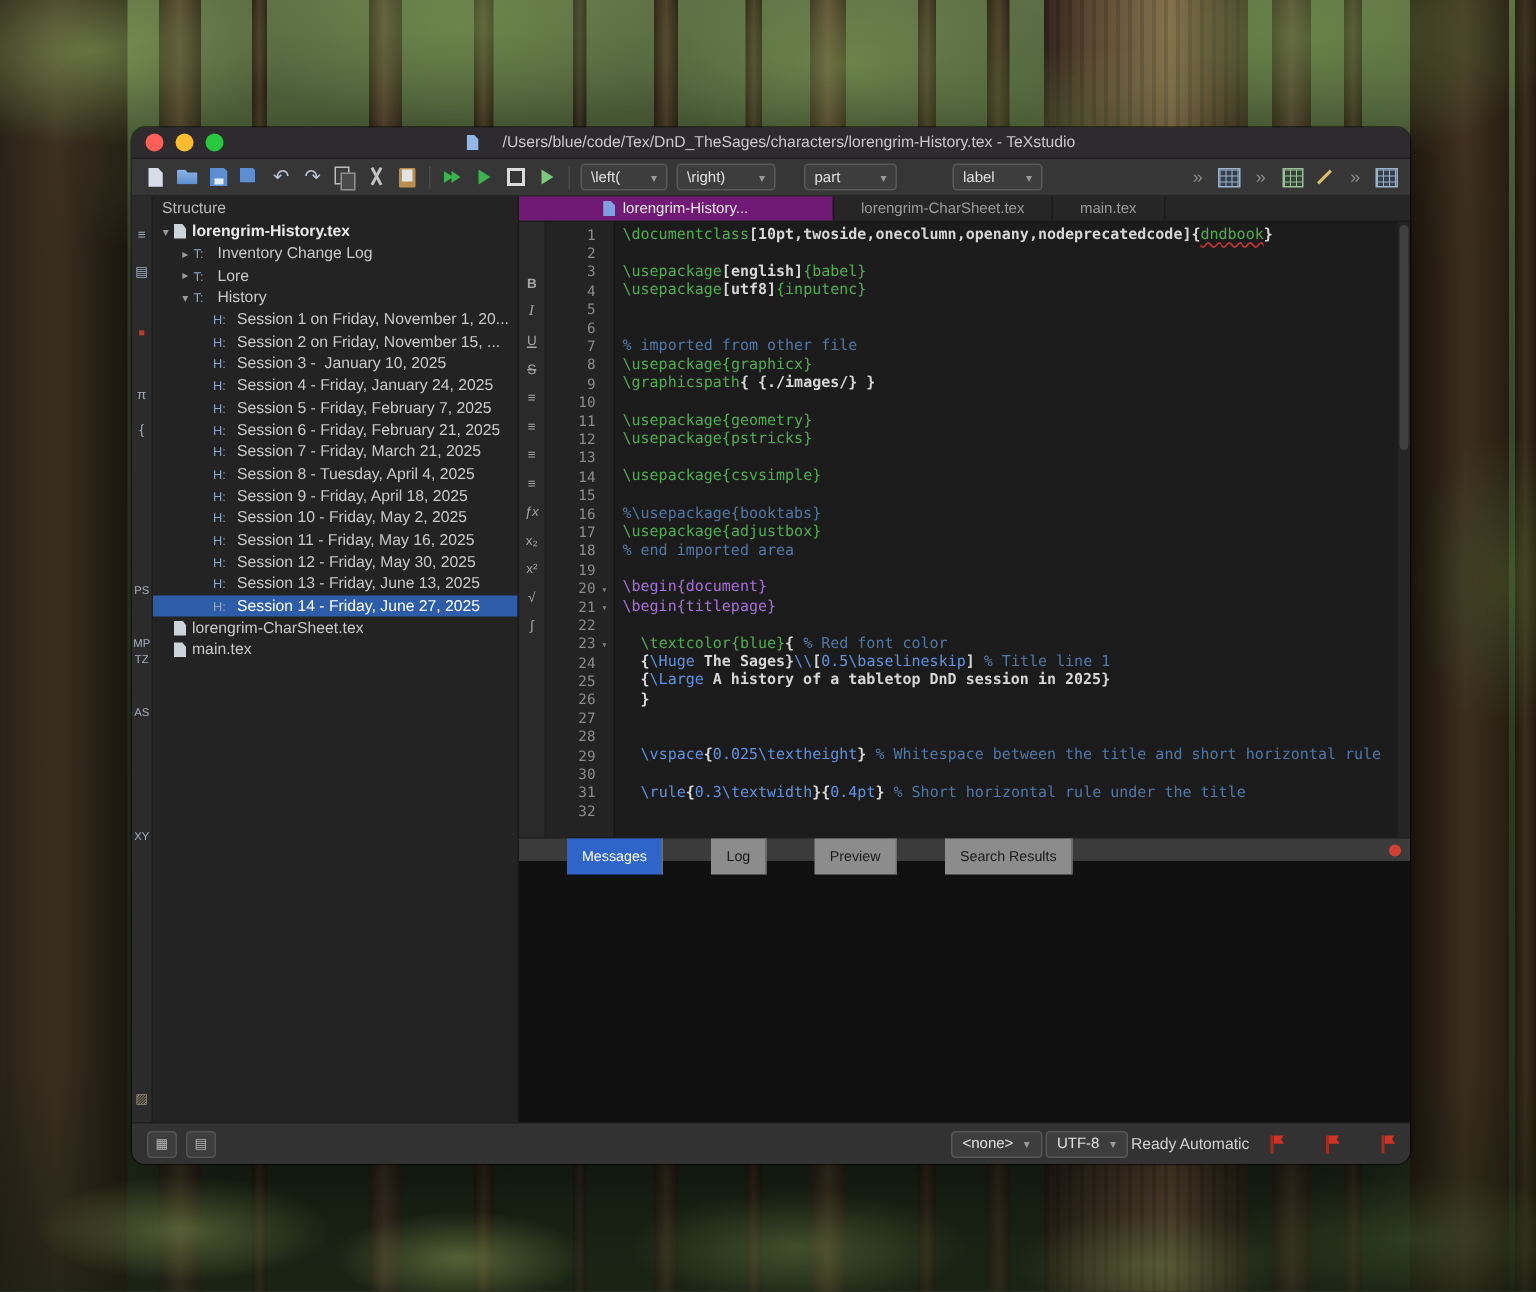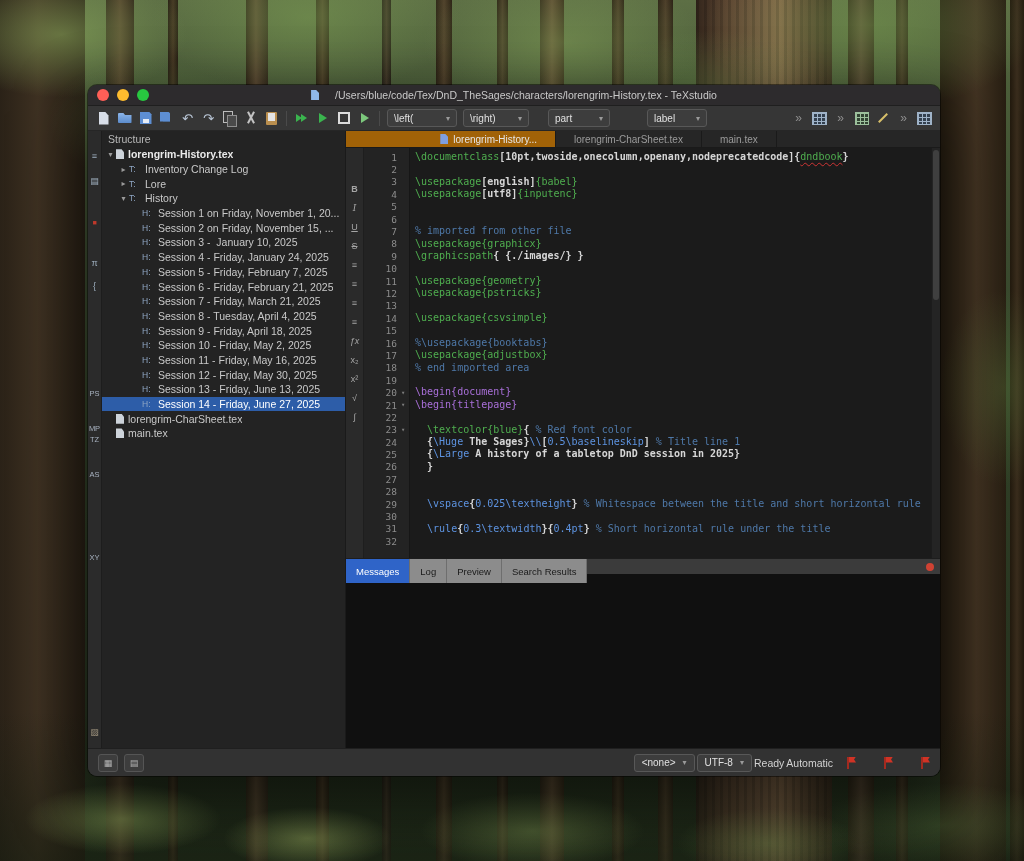--- a/index.html
+++ b/index.html
@@ -77,21 +77,21 @@
     background-image:linear-gradient(#9fb3c8 1px, transparent 1px),linear-gradient(90deg,#9fb3c8 1px, transparent 1px);
     background-size:4px 4px; }
   .tbtn-grid::before { content:''; width:12px; height:11px; border:1px solid #9cc09c; background-color:#324433;
     background-image:linear-gradient(#9cc09c 1px, transparent 1px),linear-gradient(90deg,#9cc09c 1px, transparent 1px);
     background-size:4px 4px; }
   .tbtn-wizard::before { content:''; width:2px; height:12px; background:#d8c06a; transform:rotate(45deg); }
   .dd { height:18px; background:#3d3d3d; border:1px solid #585858; border-radius:3px;
     display:flex; align-items:center; justify-content:space-between; padding:0 6px; gap:6px;
     font-size:10px; color:#e0e0e0; margin:0 3px; flex:0 0 auto; }
   .dd .caret { color:#9a9a9a; font-size:8px; }
-  .dd-0{width:70px}.dd-1{width:66px}.dd-2{width:62px;margin-left:16px}.dd-3{width:60px;margin-left:34px}
+  .dd-0{width:58px}.dd-1{width:66px}.dd-2{width:62px;margin-left:16px}.dd-3{width:60px;margin-left:34px}
   .tgroup.right { margin-left:auto; }
 
   
   .content { flex:1; display:flex; min-height:0; }
   .side-strip { width:14px; background:#2b2b2b; border-right:1px solid #1d1d1d;
     display:flex; flex-direction:column; align-items:center; padding-top:20px; }
   .sicon { font-size:9px; color:#9fb0c0; line-height:11px; flex:0 0 auto; }
   .sicon-bookmarks{margin-top:14px}
   .sicon-marker{margin-top:30px; color:#c0392b; font-size:7px;}
   .sicon-math-symbols{margin-top:30px}
@@ -114,21 +114,21 @@
   .exp { width:11px; flex:0 0 auto; text-align:center; color:#9a9a9a; font-size:8px; }
   .ticon { flex:0 0 auto; margin-right:4px; }
   .ticon-doc { width:8px; height:10px; background:#cdd3da; clip-path:polygon(0 0,70% 0,100% 30%,100% 100%,0 100%); }
   .ticon-T,.ticon-H { font-size:8.5px; color:#8fa6c4; width:12px; }
   .tlabel { white-space:pre; overflow:hidden; }
 
   .editor-col { flex:1; display:flex; flex-direction:column; min-width:0; }
   .tabbar { height:17px; flex:0 0 auto; background:#262626; border-bottom:1px solid #1a1a1a;
     display:flex; font-size:10px; color:#9b9b9b; }
   .tab { display:flex; align-items:center; gap:5px; padding:0 18px; border-right:1px solid #1a1a1a; white-space:nowrap; }
-  .tab.active { background:#a16207; color:#e6e6e6; width:210px; justify-content:flex-end; }
+  .tab.active { background:#701a75; color:#e6e6e6; width:210px; justify-content:center; }
   .tab-icon { width:8px; height:10px; background:#7f9fe0; clip-path:polygon(0 0,64% 0,100% 30%,100% 100%,0 100%); flex:0 0 auto; }
 
   .editor { flex:1; min-height:0; display:flex; background:#1b1b1b; position:relative; }
   .fmt-strip { width:18px; background:#2a2a2a; border-right:1px solid #1e1e1e;
     display:flex; flex-direction:column; align-items:center; padding-top:36px; gap:9px;
     font-size:9px; color:#a5a5a5; flex:0 0 auto; }
   .ficon { line-height:10px; }
   .ficon-bold{font-weight:bold}
   .ficon-italic{font-style:italic; font-family:"DejaVu Serif",serif;}
   .ficon-underline{text-decoration:underline}
@@ -151,21 +151,21 @@
   .tok-mis { color:#4fae4f; text-decoration:underline wavy #cc3333; text-decoration-thickness:1px; text-underline-offset:2px; }
   .vscroll { position:absolute; right:0; top:0; bottom:0; width:9px; background:#242424; border-left:1px solid #1c1c1c; }
   .vthumb { position:absolute; top:2px; left:1px; width:6px; height:150px; background:#3f3f3f; border-radius:3px; }
 
   .statusline { height:15px; flex:0 0 auto; background:#2d2d2d; border-top:1px solid #1e1e1e;
     display:flex; align-items:center; font-size:10px; color:#b8b8b8; padding-left:8px; }
   .statusline .col { margin-left:20px; } .statusline .mode { margin-left:72px; }
 
   .bottomtabs { height:16px; flex:0 0 auto; background:#3b3b3b; border-top:1px solid #1d1d1d;
     display:flex; align-items:stretch; font-size:9.5px; position:relative; }
-  .btab { display:flex; align-items:center; padding:12px 10px; background:#8c8c8c; color:#1a1a1a; border-right:1px solid #6e6e6e; }
+  .btab { display:flex; align-items:center; padding:12px 10px; background:#8c8c8c; color:#1a1a1a; border-right:1px solid #6e6e6e;margin-left:32px; }
   .btab.active { background:#2f64c8; color:#ffffff; }
   .bt-close { position:absolute; right:6px; top:4px; width:8px; height:8px; border-radius:50%; background:#cf4233; }
 
   .messages { flex:0 0 174px; background:#101010; }
 
   
   .statusbar { height:28px; flex:0 0 auto; background:#323232; border-top:1px solid #1f1f1f;
     display:flex; align-items:center; padding:0 10px; font-size:10.5px; color:#d2d2d2; }
   .sb-left { display:flex; gap:6px; }
   .sbicon { width:20px; height:18px; background:#3d3d3d; border:1px solid #555; border-radius:3px;

